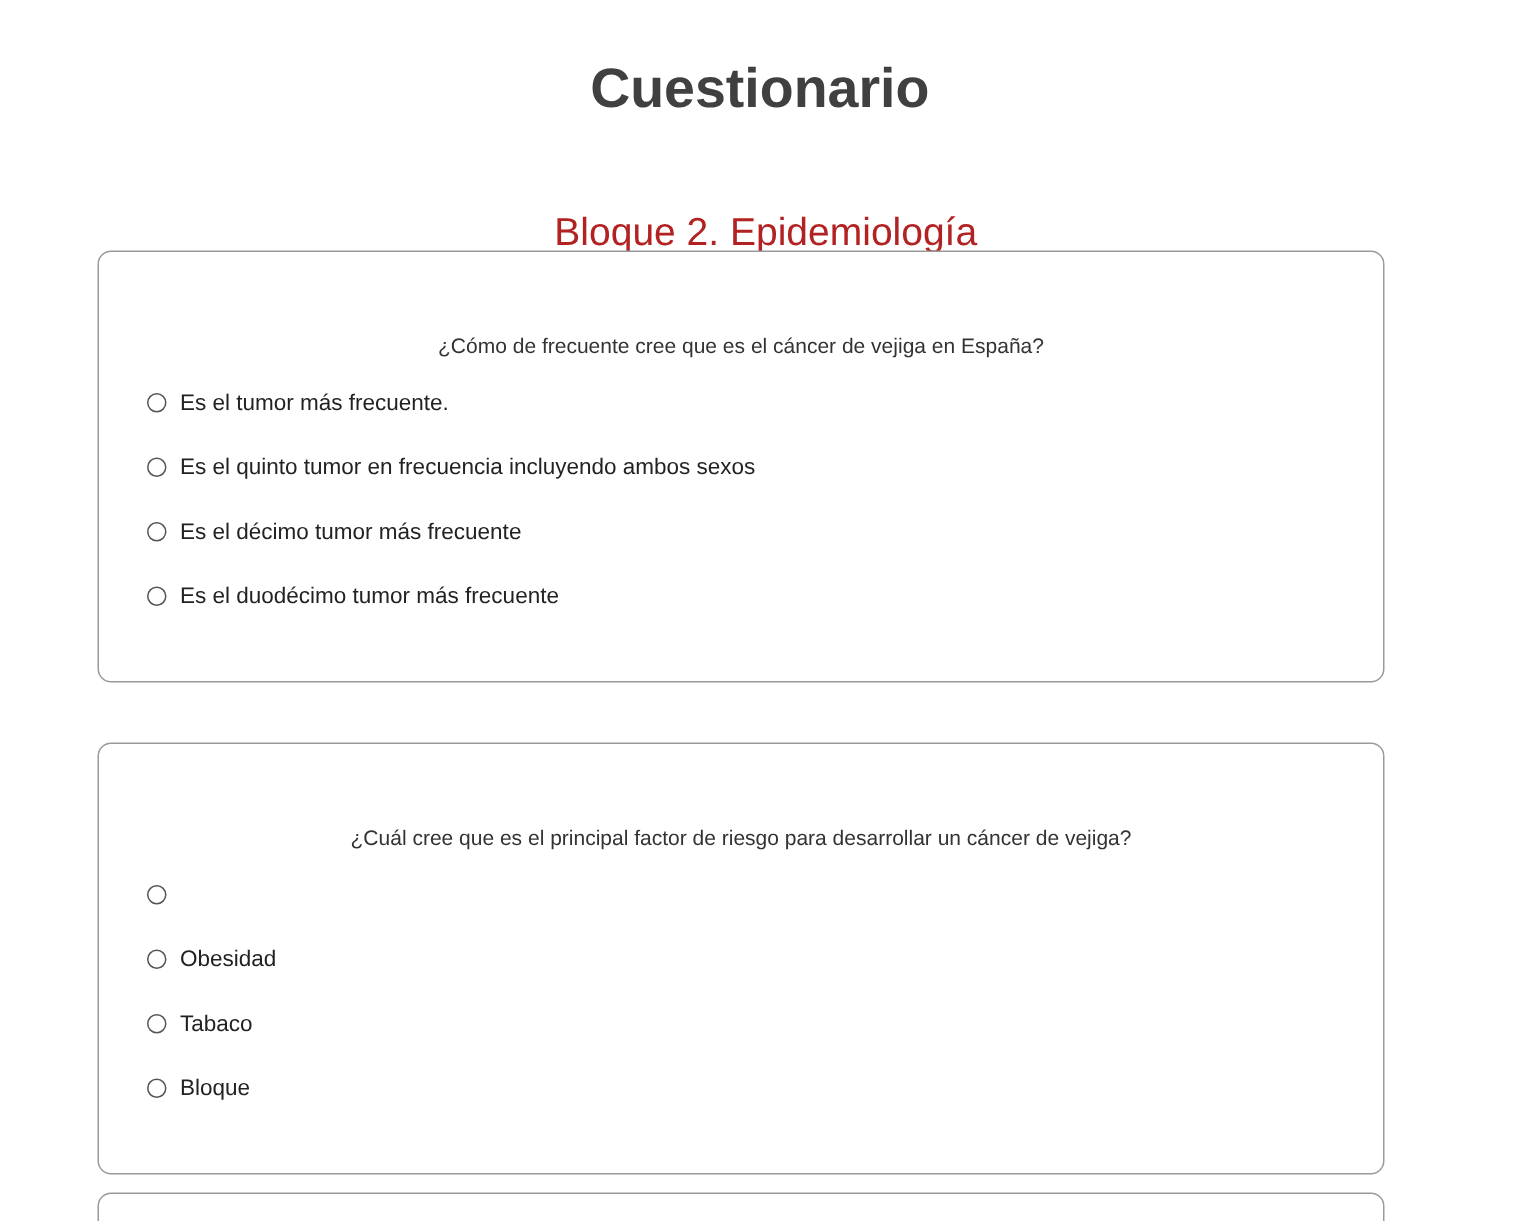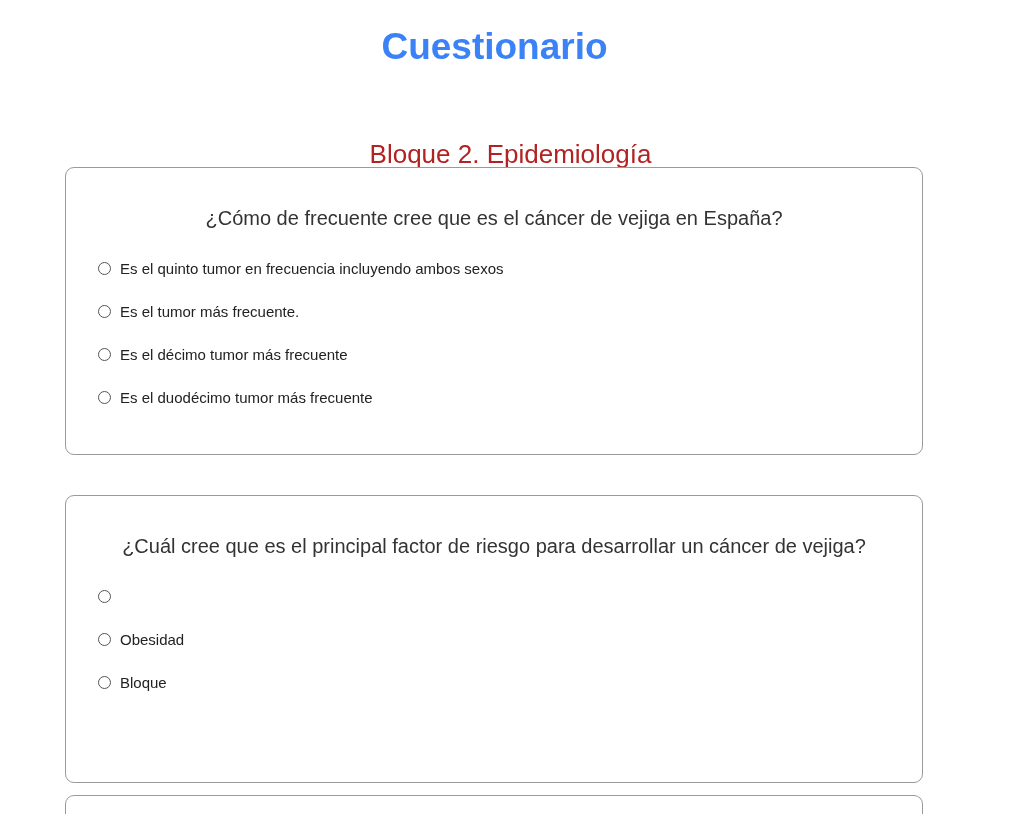--- a/index.html
+++ b/index.html
@@ -15,25 +15,25 @@
     .page {
       position: relative;
       width: 1017px;
       height: 814px;
     }
     .main-title {
       position: absolute;
       left: 0;
       width: 989px;
       top: 24px;
-      margin: 0;
+      margin: 12px;
       text-align: center;
       font-size: 37px;
       font-weight: bold;
-      color: #3b82f6;
+      color: #404040;
       line-height: 46px;
     }
     .block-title {
       position: absolute;
       left: 0;
       width: 989px;
       top: 121px;
       margin: 16px;
       text-align: center;
       font-size: 26px;
@@ -52,23 +52,23 @@
       box-sizing: border-box;
     }
     .card.q1 { top: 167px; }
     .card.q2 { top: 495px; }
     .card.q3 { top: 795px; }
     .question {
       position: absolute;
       left: 0;
       right: 0;
       top: 34px;
-      margin: 4px;
+      margin: 16px;
       text-align: center;
-      font-size: 20px;
+      font-size: 14px;
       font-weight: normal;
       color: #333333;
       line-height: 24px;
     }
     .options {
       position: absolute;
       left: 32px;
       top: 89px;
       margin: 0;
       padding: 0;
@@ -99,25 +99,25 @@
 
 <div class="page">
   <h1 class="main-title">Cuestionario</h1>
   <h2 class="block-title">Bloque 2. Epidemiología</h2>
 
   <div class="card q1">
     <p class="question">¿Cómo de frecuente cree que es el cáncer de vejiga en España?</p>
     <ul class="options">
       <li class="option">
         <span class="radio"></span>
-        <span>Es el quinto tumor en frecuencia incluyendo ambos sexos</span>
+        <span>Es el tumor más frecuente.</span>
       </li>
       <li class="option">
         <span class="radio"></span>
-        <span>Es el tumor más frecuente.</span>
+        <span>Es el quinto tumor en frecuencia incluyendo ambos sexos</span>
       </li>
       <li class="option">
         <span class="radio"></span>
         <span>Es el décimo tumor más frecuente</span>
       </li>
       <li class="option">
         <span class="radio"></span>
         <span>Es el duodécimo tumor más frecuente</span>
       </li>
     </ul>
@@ -128,19 +128,23 @@
     <ul class="options">
       <li class="option">
         <span class="radio"></span>
       </li>
       <li class="option">
         <span class="radio"></span>
         <span>Obesidad</span>
       </li>
       <li class="option">
         <span class="radio"></span>
+        <span>Tabaco</span>
+      </li>
+      <li class="option">
+        <span class="radio"></span>
         <span>Bloque</span>
       </li>
     </ul>
   </div>
 
   <div class="card q3"></div>
 </div>
 
 </body></html>

